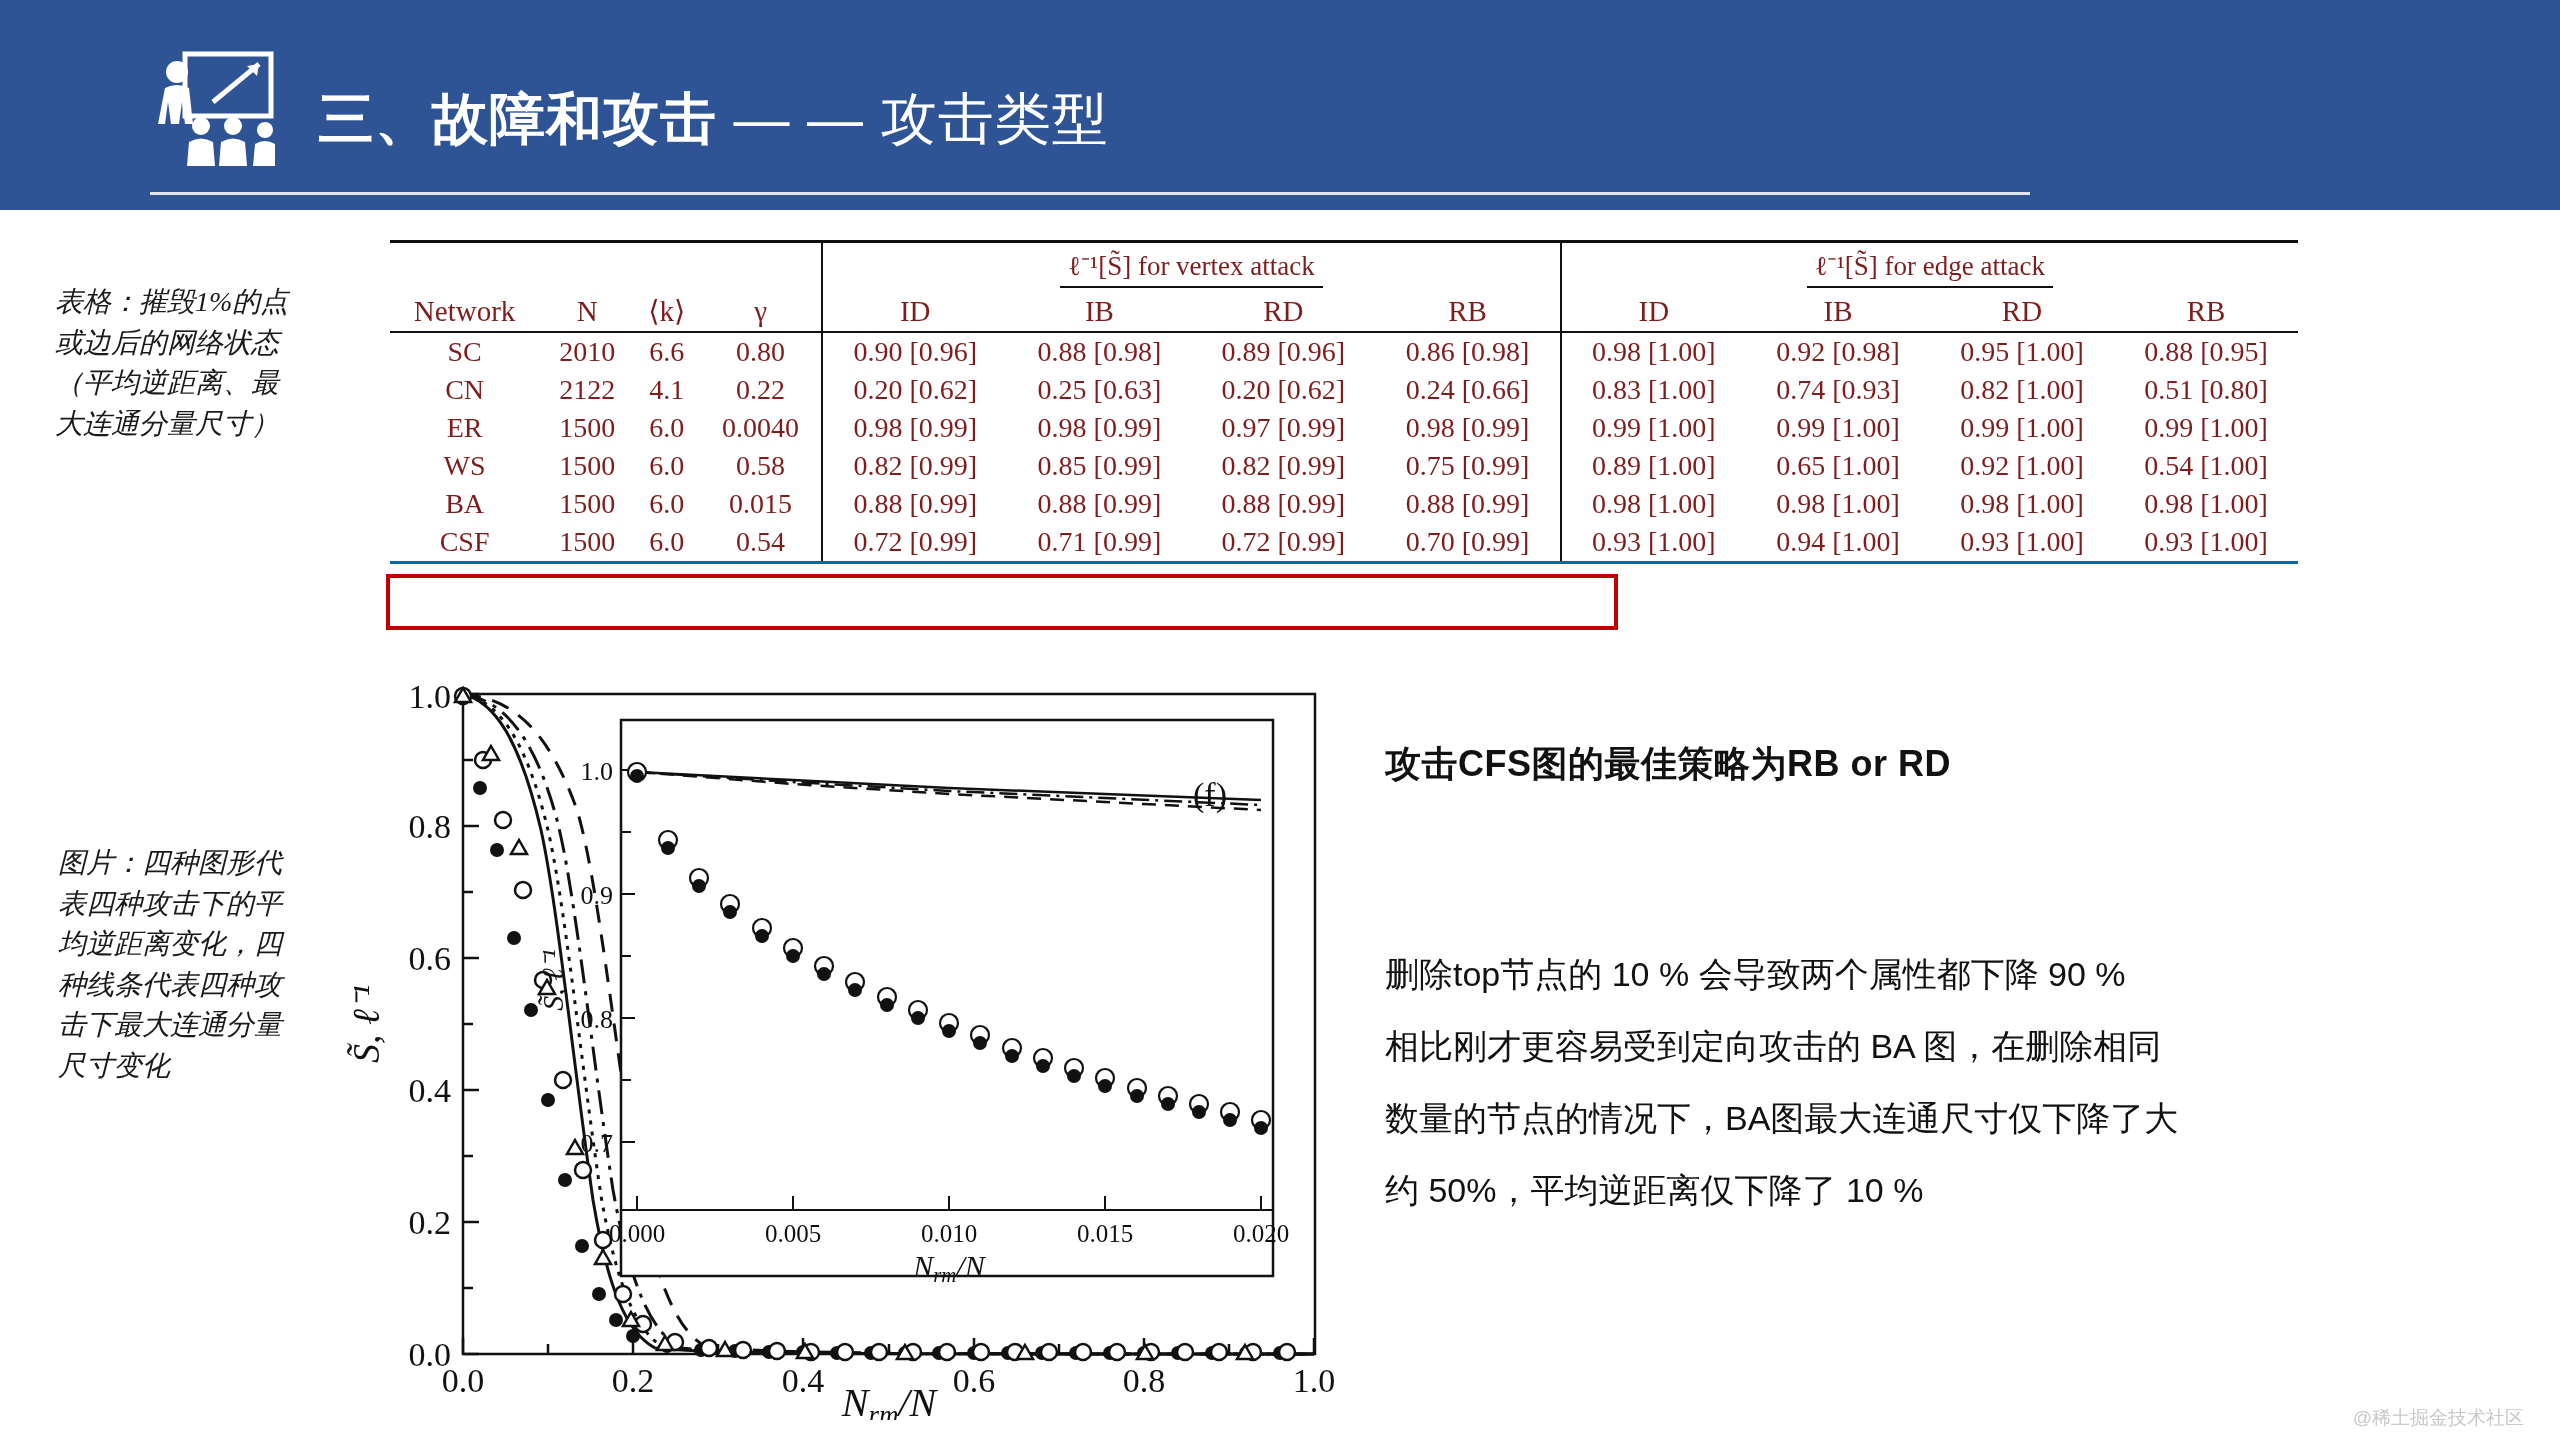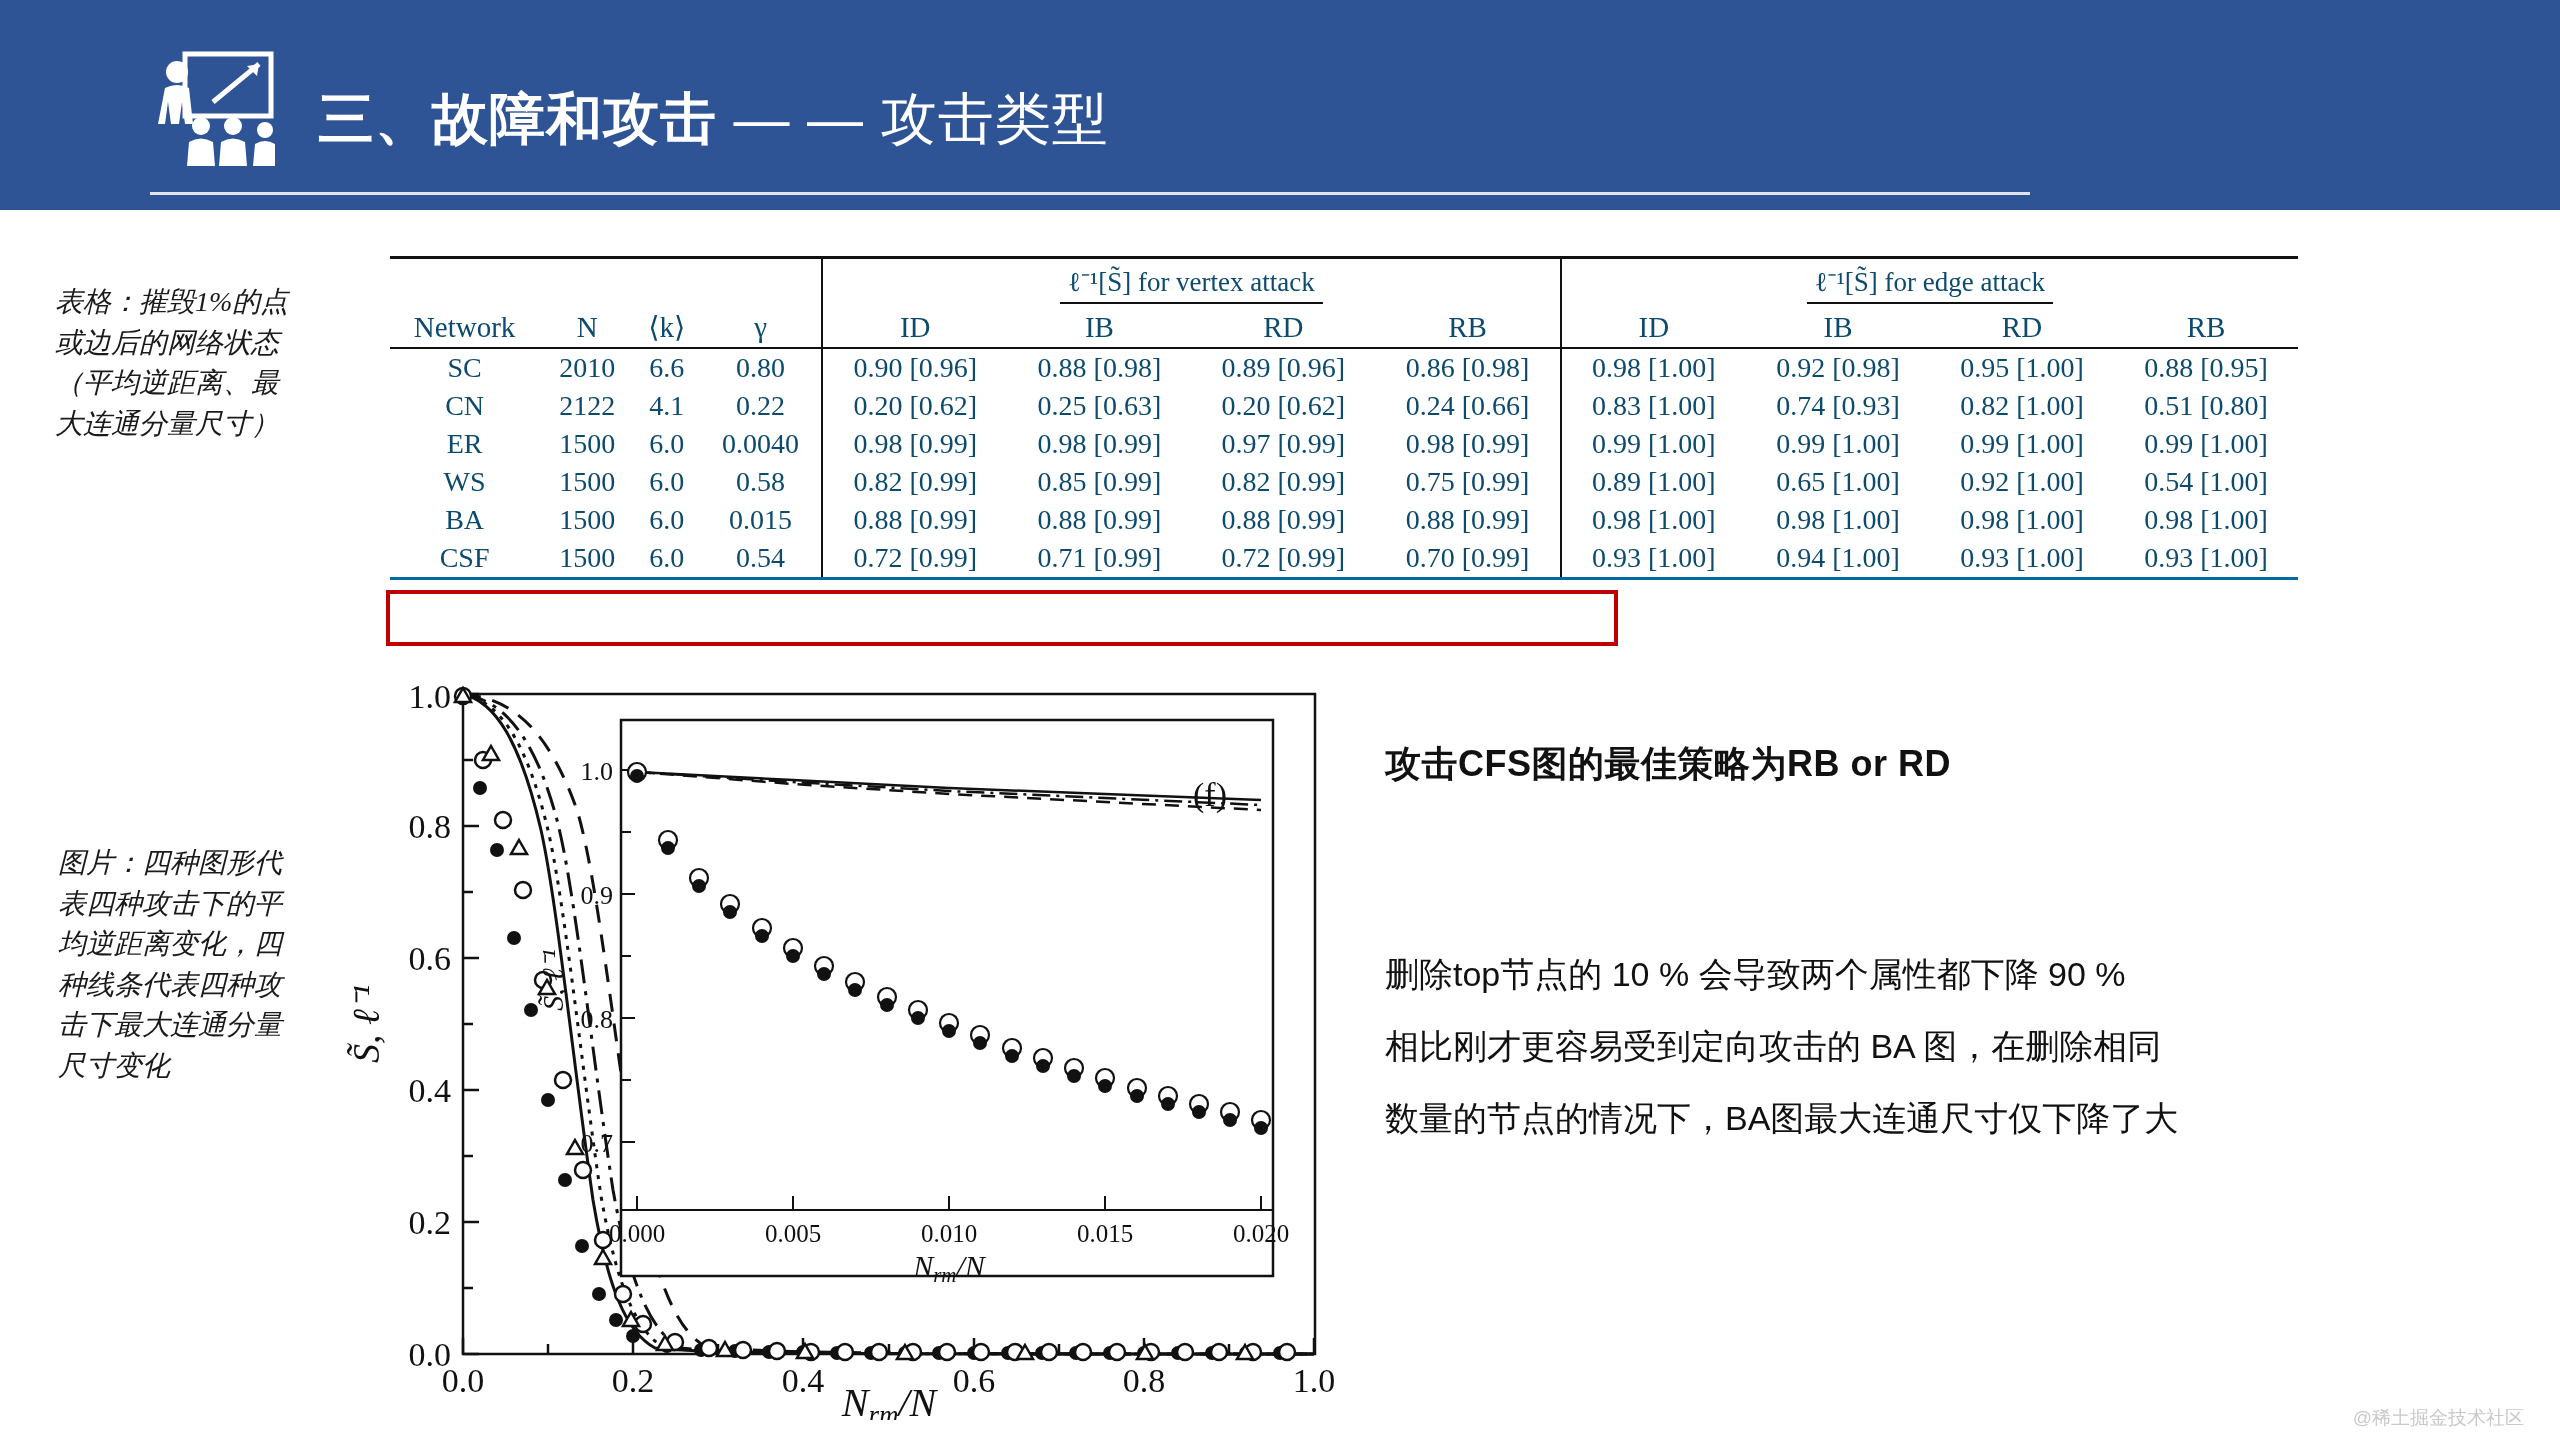--- a/index.html
+++ b/index.html
@@ -66,24 +66,24 @@
     color: #1a1a1a;
     width: 250px;
   }
   .note-table { left: 55px; top: 282px; }
   .note-figure { left: 58px; top: 843px; }
 
   
   .table-wrap {
     position: absolute;
     left: 390px;
-    top: 256px;
+    top: 240px;
     width: 1908px;
     font-family: "Liberation Serif", serif;
-    color: #0c4a6e;
+    color: #7f1d1d;
   }
   table.data {
     border-collapse: collapse;
     width: 100%;
     font-size: 27px;
   }
   table.data th, table.data td {
     padding: 3px 6px;
     white-space: nowrap;
     text-align: center;
@@ -539,15 +539,16 @@
 
     <text x="544" y="736" font-family="Liberation Serif, serif" font-style="italic" font-size="40" fill="#111" text-anchor="middle">N<tspan font-size="27" dy="8">rm</tspan><tspan dy="-8">/N</tspan></text>
   </svg>
 </div>
 
 <div class="right-head">攻击CFS图的最佳策略为RB or RD</div>
 <div class="right-body">
   <p>删除top节点的 10 % 会导致两个属性都下降 90 %</p>
   <p>相比刚才更容易受到定向攻击的 BA 图，在删除相同</p>
   <p>数量的节点的情况下，BA图最大连通尺寸仅下降了大</p>
+  <p>约 50%，平均逆距离仅下降了 10 %</p>
 </div>
 
 <div class="watermark">@稀土掘金技术社区</div>
 
 </body></html>

